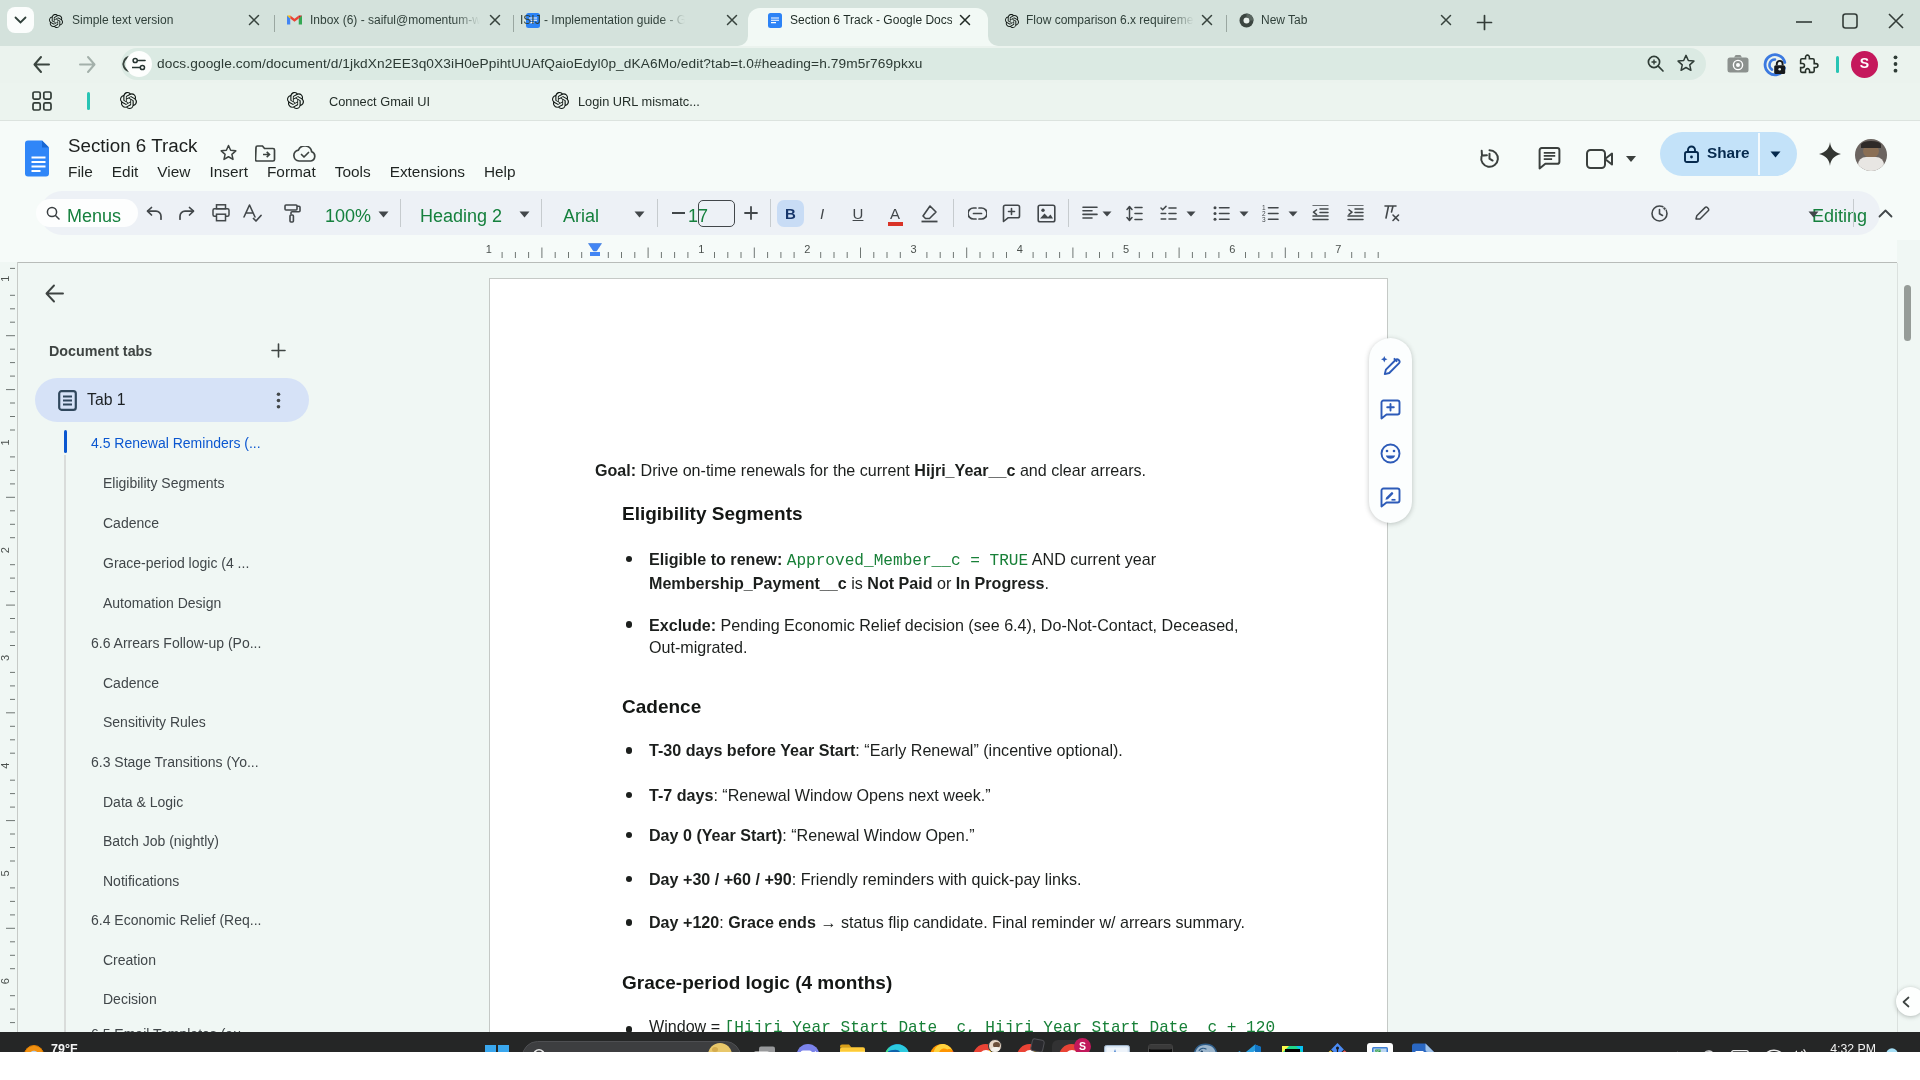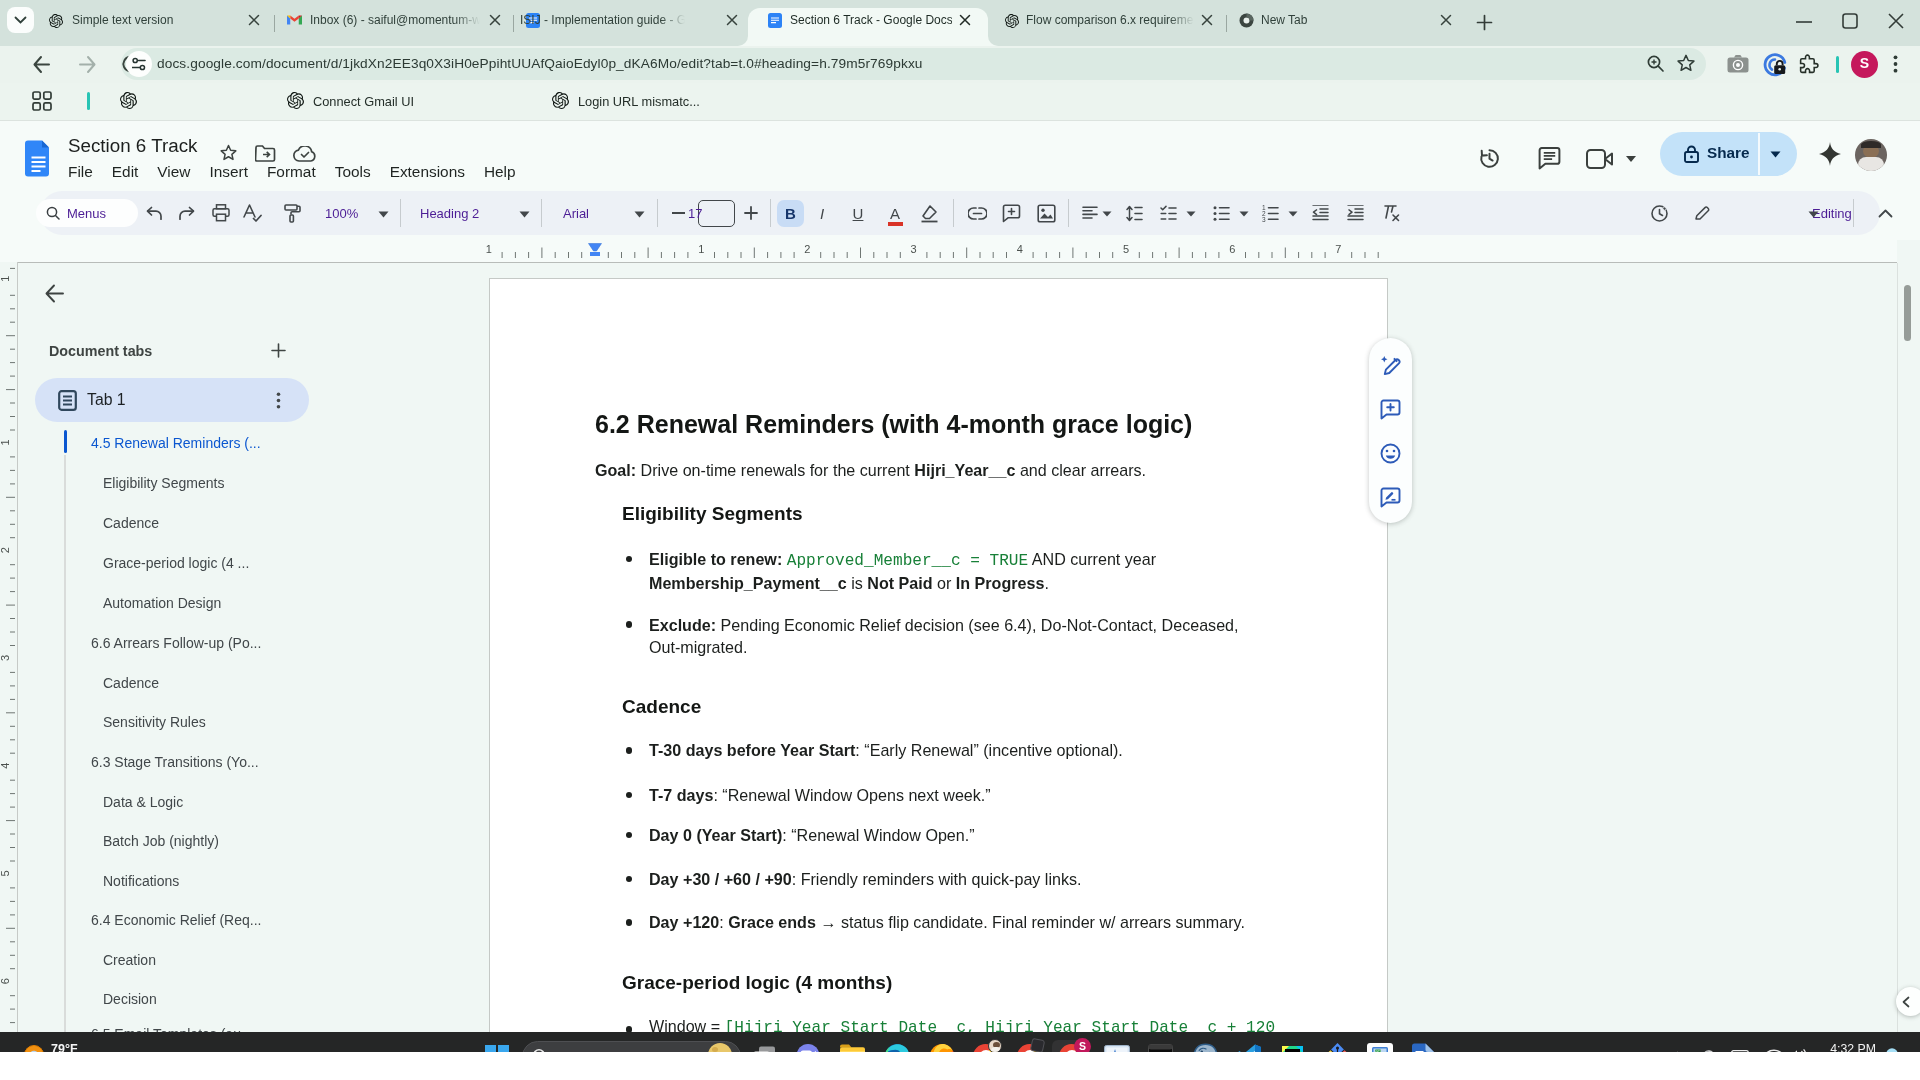--- a/index.html
+++ b/index.html
@@ -21,21 +21,21 @@
   .bookmarks{left:0;top:83px;width:1920px;height:37px;background:#ecf4ef;}
   .bmtxt{font-size:12.8px;color:#242e29;}
   .hairline{background:#dce3df;height:1px;}
   
   .docshdr{left:0;top:121px;width:1920px;height:119px;background:#f6fbf9;}
   .doctitle{left:68px;top:135px;font-size:18.8px;color:#1c1f1e;}
   .menus{left:69px;top:163px;font-size:15.4px;color:#1f2422;}
   .menus span{margin-right:19px;}
   .dtoolbar{left:40px;top:191px;width:1840px;height:44px;background:#edf1f6;border-radius:22px;}
   .tbdiv{top:199px;width:1px;height:28px;background:#c6cbce;}
-  .tbtxt{font-size:13px;color:#4c1d95;}
+  .tbtxt{font-size:18px;color:#15803d;}
   
   .hruler{left:0px;top:240px;width:1897px;height:22px;background:#f6fbf9;}
   .page{left:489px;top:278px;width:899px;height:762px;background:#ffffff;
     border:1px solid #c5c9c6;border-bottom:none;}
   .b{font-weight:bold;}
   .code{font-family:"Liberation Mono",monospace;font-size:16.1px;color:#188038;}
   .h1{font-size:25px;font-weight:bold;color:#141715;}
   .h2{font-size:19px;font-weight:bold;color:#141715;}
   .body{font-size:16.1px;color:#1c1f1d;}
   .dot{width:6.5px;height:6.5px;border-radius:50%;background:#1c1f1d;}
@@ -201,21 +201,21 @@
     <rect x="11.8" y="11.8" width="7.2" height="7.2" rx="1.6" fill="none" stroke="#313b36" stroke-width="1.7"></rect>
   </svg>
   <div class="abs" style="left:87px;top:92px;width:3px;height:18px;border-radius:2px;background:#27c4b4;"></div>
   <svg class="abs" style="left:120px;top:92px" width="17" height="17" viewBox="0 0 24 24">
       <path fill="#0c1410" d="M22.28 9.82a5.98 5.98 0 0 0-.52-4.91 6.05 6.05 0 0 0-6.51-2.9A6.07 6.07 0 0 0 4.98 4.18a5.98 5.98 0 0 0-4 2.9 6.05 6.05 0 0 0 .75 7.1 5.98 5.98 0 0 0 .51 4.91 6.05 6.05 0 0 0 6.51 2.9A5.98 5.98 0 0 0 13.26 24a6.06 6.06 0 0 0 5.77-4.21 5.99 5.99 0 0 0 4-2.9 6.06 6.06 0 0 0-.75-7.07zm-9.02 12.61a4.48 4.48 0 0 1-2.88-1.04l.14-.08 4.78-2.76a.79.79 0 0 0 .39-.68v-6.74l2.02 1.17a.07.07 0 0 1 .04.05v5.58a4.5 4.5 0 0 1-4.49 4.5zm-9.66-4.13a4.47 4.47 0 0 1-.54-3.01l.14.09 4.78 2.76a.77.77 0 0 0 .78 0l5.84-3.37v2.33a.08.08 0 0 1-.03.06L9.74 19.95a4.5 4.5 0 0 1-6.14-1.65zM2.34 7.9a4.48 4.48 0 0 1 2.37-1.97v5.68a.77.77 0 0 0 .39.68l5.81 3.35-2.02 1.17a.08.08 0 0 1-.07 0l-4.83-2.79A4.5 4.5 0 0 1 2.34 7.9zm16.6 3.86-5.83-3.39 2.02-1.16a.07.07 0 0 1 .07 0l4.83 2.79a4.49 4.49 0 0 1-.68 8.1v-5.68a.76.76 0 0 0-.41-.66zm2.01-3.02-.14-.09-4.77-2.78a.78.78 0 0 0-.79 0L9.41 9.23V6.9a.07.07 0 0 1 .03-.06l4.83-2.78a4.5 4.5 0 0 1 6.68 4.66zm-12.64 4.15-2.02-1.16a.08.08 0 0 1-.04-.06V6.1a4.5 4.5 0 0 1 7.38-3.45l-.14.08L8.7 5.49a.79.79 0 0 0-.39.68zm1.1-2.37 2.6-1.5 2.6 1.5v3l-2.6 1.5-2.6-1.5z"></path>
     </svg>
   <div class="abs bmtxt" style="left:146px;top:94px;margin-top:43px;">ChatGPT</div>
   <svg class="abs" style="left:287px;top:92px" width="17" height="17" viewBox="0 0 24 24">
       <path fill="#0c1410" d="M22.28 9.82a5.98 5.98 0 0 0-.52-4.91 6.05 6.05 0 0 0-6.51-2.9A6.07 6.07 0 0 0 4.98 4.18a5.98 5.98 0 0 0-4 2.9 6.05 6.05 0 0 0 .75 7.1 5.98 5.98 0 0 0 .51 4.91 6.05 6.05 0 0 0 6.51 2.9A5.98 5.98 0 0 0 13.26 24a6.06 6.06 0 0 0 5.77-4.21 5.99 5.99 0 0 0 4-2.9 6.06 6.06 0 0 0-.75-7.07zm-9.02 12.61a4.48 4.48 0 0 1-2.88-1.04l.14-.08 4.78-2.76a.79.79 0 0 0 .39-.68v-6.74l2.02 1.17a.07.07 0 0 1 .04.05v5.58a4.5 4.5 0 0 1-4.49 4.5zm-9.66-4.13a4.47 4.47 0 0 1-.54-3.01l.14.09 4.78 2.76a.77.77 0 0 0 .78 0l5.84-3.37v2.33a.08.08 0 0 1-.03.06L9.74 19.95a4.5 4.5 0 0 1-6.14-1.65zM2.34 7.9a4.48 4.48 0 0 1 2.37-1.97v5.68a.77.77 0 0 0 .39.68l5.81 3.35-2.02 1.17a.08.08 0 0 1-.07 0l-4.83-2.79A4.5 4.5 0 0 1 2.34 7.9zm16.6 3.86-5.83-3.39 2.02-1.16a.07.07 0 0 1 .07 0l4.83 2.79a4.49 4.49 0 0 1-.68 8.1v-5.68a.76.76 0 0 0-.41-.66zm2.01-3.02-.14-.09-4.77-2.78a.78.78 0 0 0-.79 0L9.41 9.23V6.9a.07.07 0 0 1 .03-.06l4.83-2.78a4.5 4.5 0 0 1 6.68 4.66zm-12.64 4.15-2.02-1.16a.08.08 0 0 1-.04-.06V6.1a4.5 4.5 0 0 1 7.38-3.45l-.14.08L8.7 5.49a.79.79 0 0 0-.39.68zm1.1-2.37 2.6-1.5 2.6 1.5v3l-2.6 1.5-2.6-1.5z"></path>
     </svg>
-  <div class="abs bmtxt" style="left:313px;top:94px;">Connect Gmail UI</div>
+  <div class="abs bmtxt" style="left:329px;top:94px;">Connect Gmail UI</div>
   <svg class="abs" style="left:552px;top:92px" width="17" height="17" viewBox="0 0 24 24">
       <path fill="#0c1410" d="M22.28 9.82a5.98 5.98 0 0 0-.52-4.91 6.05 6.05 0 0 0-6.51-2.9A6.07 6.07 0 0 0 4.98 4.18a5.98 5.98 0 0 0-4 2.9 6.05 6.05 0 0 0 .75 7.1 5.98 5.98 0 0 0 .51 4.91 6.05 6.05 0 0 0 6.51 2.9A5.98 5.98 0 0 0 13.26 24a6.06 6.06 0 0 0 5.77-4.21 5.99 5.99 0 0 0 4-2.9 6.06 6.06 0 0 0-.75-7.07zm-9.02 12.61a4.48 4.48 0 0 1-2.88-1.04l.14-.08 4.78-2.76a.79.79 0 0 0 .39-.68v-6.74l2.02 1.17a.07.07 0 0 1 .04.05v5.58a4.5 4.5 0 0 1-4.49 4.5zm-9.66-4.13a4.47 4.47 0 0 1-.54-3.01l.14.09 4.78 2.76a.77.77 0 0 0 .78 0l5.84-3.37v2.33a.08.08 0 0 1-.03.06L9.74 19.95a4.5 4.5 0 0 1-6.14-1.65zM2.34 7.9a4.48 4.48 0 0 1 2.37-1.97v5.68a.77.77 0 0 0 .39.68l5.81 3.35-2.02 1.17a.08.08 0 0 1-.07 0l-4.83-2.79A4.5 4.5 0 0 1 2.34 7.9zm16.6 3.86-5.83-3.39 2.02-1.16a.07.07 0 0 1 .07 0l4.83 2.79a4.49 4.49 0 0 1-.68 8.1v-5.68a.76.76 0 0 0-.41-.66zm2.01-3.02-.14-.09-4.77-2.78a.78.78 0 0 0-.79 0L9.41 9.23V6.9a.07.07 0 0 1 .03-.06l4.83-2.78a4.5 4.5 0 0 1 6.68 4.66zm-12.64 4.15-2.02-1.16a.08.08 0 0 1-.04-.06V6.1a4.5 4.5 0 0 1 7.38-3.45l-.14.08L8.7 5.49a.79.79 0 0 0-.39.68zm1.1-2.37 2.6-1.5 2.6 1.5v3l-2.6 1.5-2.6-1.5z"></path>
     </svg>
   <div class="abs bmtxt" style="left:578px;top:94px;">Login URL mismatc...</div>
 
   <div class="abs hairline" style="left:0;top:120px;width:1920px;"></div>
 
   <div class="abs docshdr"></div>
 
   <svg class="abs" style="left:25px;top:136px" width="27" height="45" viewBox="0 0 27 36">
@@ -599,21 +599,20 @@
   <div class="abs sbtxt" style="left:103px;top:714px;">Sensitivity Rules</div>
   <div class="abs sbtxt" style="left:91px;top:754px;">6.3 Stage Transitions (Yo...</div>
   <div class="abs sbtxt" style="left:103px;top:794px;">Data &amp; Logic</div>
   <div class="abs sbtxt" style="left:103px;top:833px;">Batch Job (nightly)</div>
   <div class="abs sbtxt" style="left:103px;top:873px;">Notifications</div>
   <div class="abs sbtxt" style="left:91px;top:912px;">6.4 Economic Relief (Req...</div>
   <div class="abs sbtxt" style="left:103px;top:952px;">Creation</div>
   <div class="abs sbtxt" style="left:103px;top:991px;">Decision</div>
   <div class="abs sbtxt" style="left:91px;top:1026px;">6.5 Email Templates (au...</div>
 
-  <div class="abs h1" style="left:595px;top:410px;">6.2 Renewal Reminders (with 4-month grace logic)</div>
   <div class="abs body" style="left:595px;top:461px;"><span class="b">Goal:</span> Drive on-time renewals for the current <span class="b">Hijri_Year__c</span> and clear arrears.</div>
   <div class="abs h2" style="left:622px;top:503px;">Eligibility Segments</div>
 
   <div class="abs dot" style="left:625.5px;top:555.5px;"></div>
   <div class="abs body" style="left:649px;top:548px;width:565px;line-height:22px;"><span class="b">Eligible to renew:</span> <span class="code">Approved_Member__c = TRUE</span> AND current year <span class="b">Membership_Payment__c</span> is <span class="b">Not Paid</span> or <span class="b">In Progress</span>.</div>
 
   <div class="abs dot" style="left:625.5px;top:621px;"></div>
   <div class="abs body" style="left:649px;top:614px;width:600px;line-height:22px;"><span class="b">Exclude:</span> Pending Economic Relief decision (see 6.4), Do-Not-Contact, Deceased, Out-migrated.</div>
 
   <div class="abs h2" style="left:622px;top:696px;">Cadence</div>

